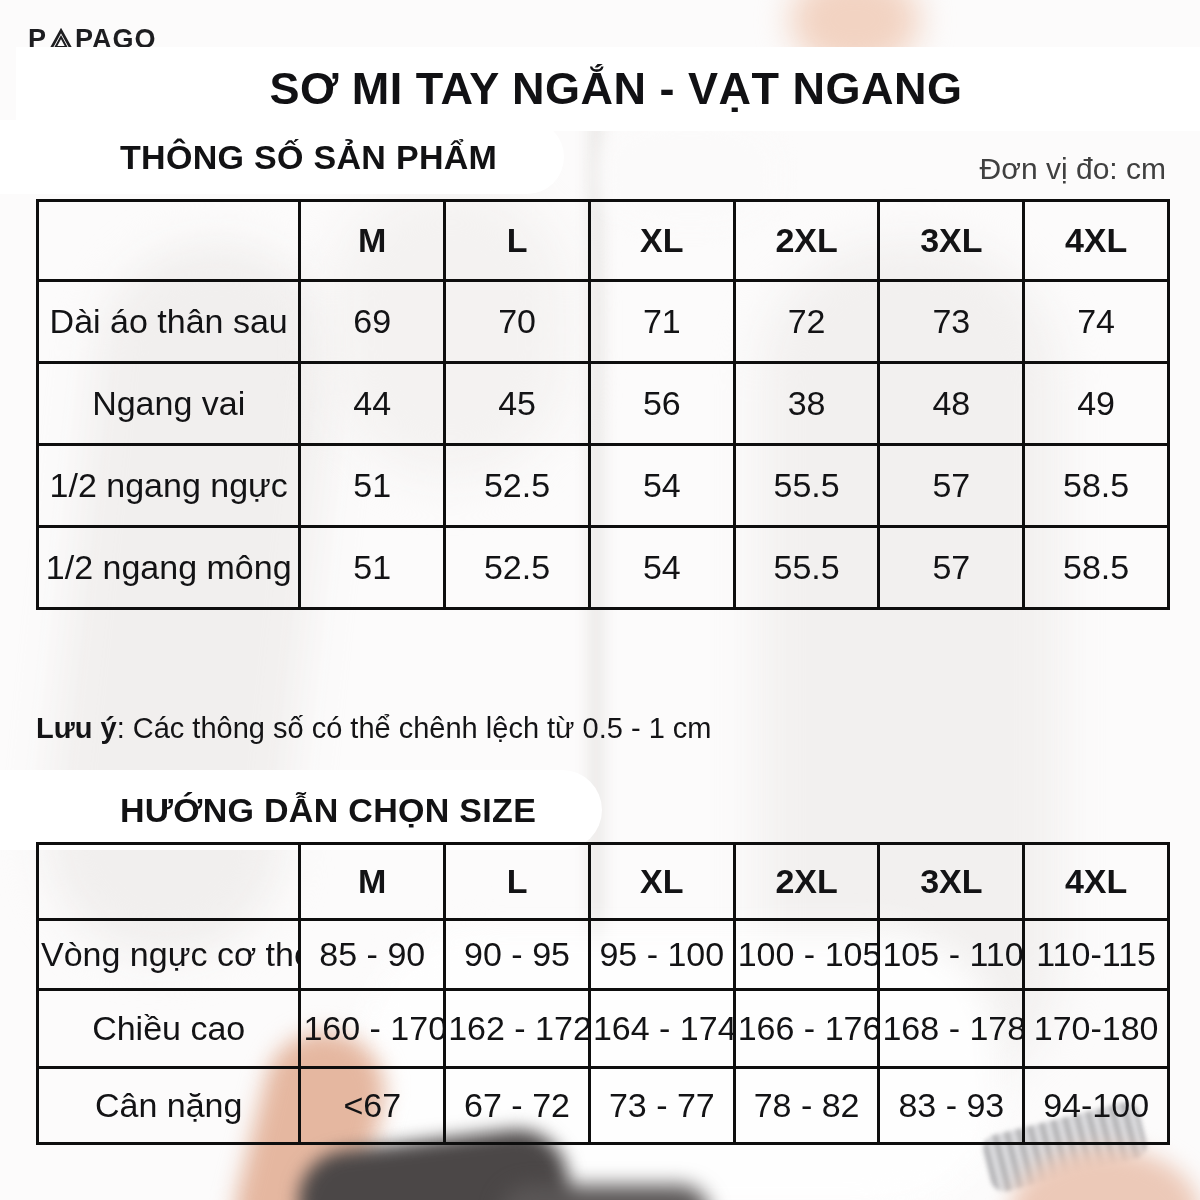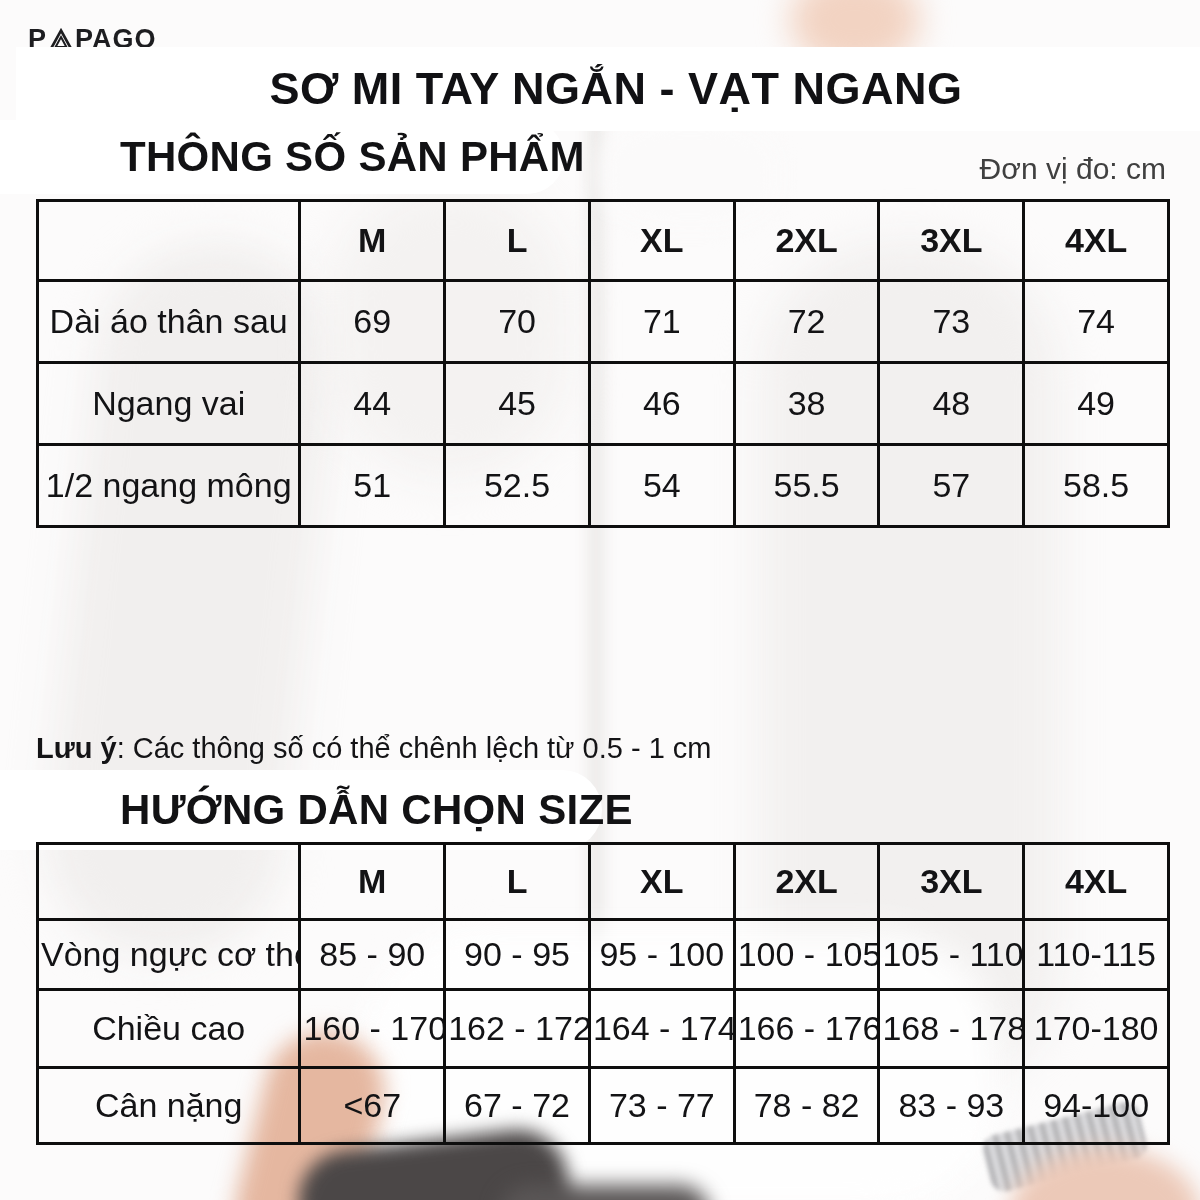--- a/index.html
+++ b/index.html
@@ -43,21 +43,21 @@
     font-size:45px;font-weight:800;letter-spacing:0.5px;color:#111114;
     white-space:nowrap;
   }
   .pill{
     position:absolute;background:#ffffff;border-radius:40px;
     display:flex;align-items:center;
     padding-left:170px;box-sizing:border-box;
   }
   .pill-spec{left:-50px;top:120px;width:614px;height:74px;}
   .pill-guide{left:-50px;top:770px;width:652px;height:80px;}
-  .section-heading{font-size:42px;font-weight:700;letter-spacing:0.3px;color:#121214;white-space:nowrap;text-align:right;}
+  .section-heading{font-size:34px;font-weight:700;letter-spacing:0.3px;color:#121214;white-space:nowrap;text-align:right;}
   .unit-note{position:absolute;right:34px;top:152px;font-size:30px;color:#404040;}
 
   table.size-table{
     position:absolute;left:36px;width:1134px;
     border-collapse:collapse;table-layout:fixed;
     border:2px solid #0e0e0e;
   }
   .table-spec{top:199px;}
   .table-guide{top:842px;}
   table.size-table th,table.size-table td{
@@ -68,21 +68,21 @@
   }
   table.size-table thead th{font-weight:700;}
   table.size-table .row-label{font-weight:400;margin-top:12px;}
   .table-spec tr.hdr{height:80px;}
   .table-spec tbody tr{height:82px;}
   .table-guide tr.hdr{height:76px;}
   .table-guide tbody tr.r0{height:70px;}
   .table-guide tbody tr.r1{height:78px;}
   .table-guide tbody tr.r2{height:76px;}
 
-  .note-line{position:absolute;left:36px;top:712px;font-size:29px;color:#141416;margin-top:20px;}
+  .note-line{position:absolute;left:36px;top:712px;font-size:29px;color:#141416;}
   .note-line b{font-weight:700;}
 </style>
 </head>
 <body>
 
 <div class="page">
 
   <div class="bg bg-shade1"></div>
   <div class="bg bg-shade2"></div>
   <div class="bg bg-shade3"></div>
@@ -144,24 +144,33 @@
             <td>70</td>
             <td>71</td>
             <td>72</td>
             <td>73</td>
             <td>74</td>
           </tr>
           <tr class="r1">
             <th class="row-label">Ngang vai</th>
             <td>44</td>
             <td>45</td>
-            <td>46</td>
+            <td>56</td>
             <td>38</td>
             <td>48</td>
             <td>49</td>
+          </tr>
+          <tr class="r2">
+            <th class="row-label">1/2 ngang ngực</th>
+            <td>51</td>
+            <td>52.5</td>
+            <td>54</td>
+            <td>55.5</td>
+            <td>57</td>
+            <td>58.5</td>
           </tr>
           <tr class="r3">
             <th class="row-label">1/2 ngang mông</th>
             <td>51</td>
             <td>52.5</td>
             <td>54</td>
             <td>55.5</td>
             <td>57</td>
             <td>58.5</td>
           </tr>

